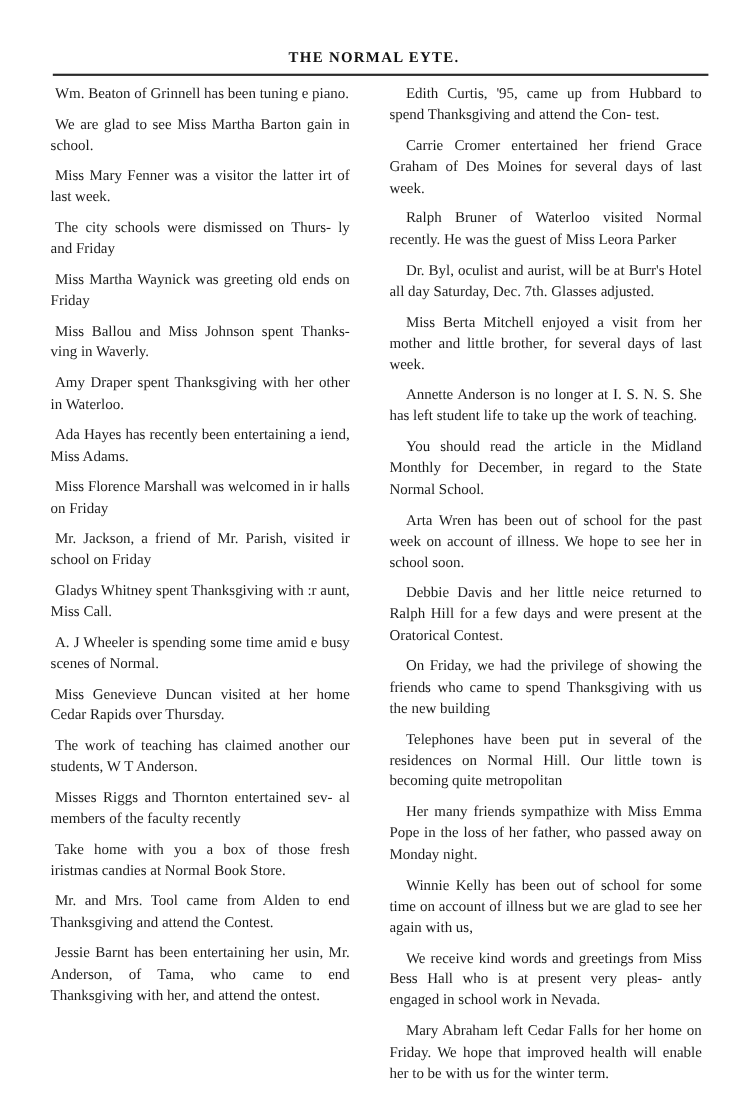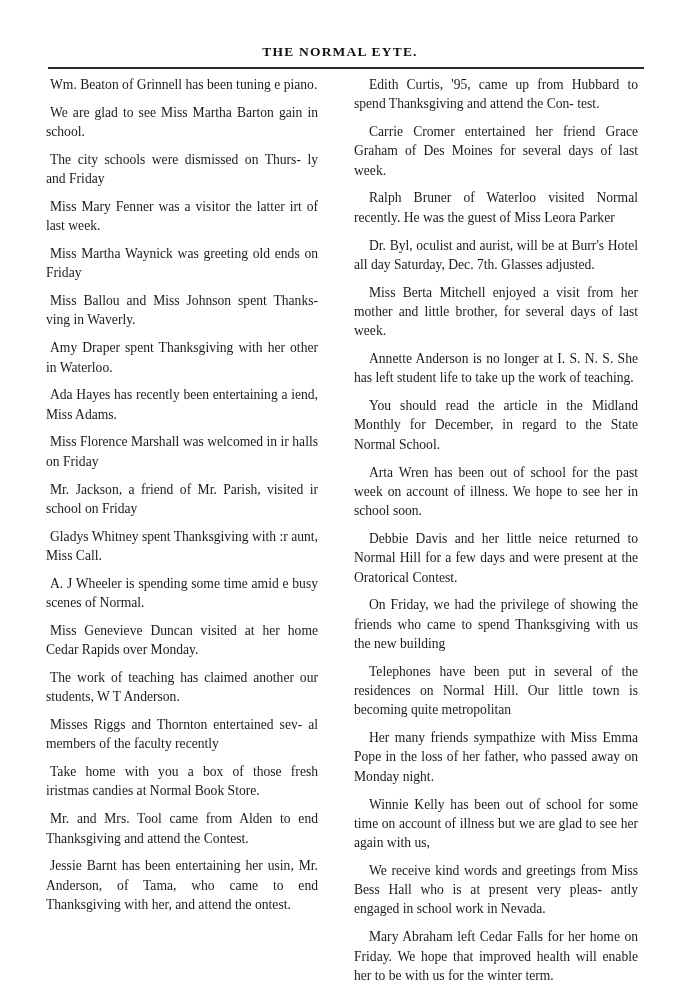--- a/index.html
+++ b/index.html
@@ -19,47 +19,47 @@
 </style>
 </head>
 <body>
 
 <div class="header">THE NORMAL EYTE.</div>
 <div class="rule"></div>
 
 <div class="col left">
   <p class="para">Wm. Beaton of Grinnell has been tuning e piano.</p>
   <p class="para">We are glad to see Miss Martha Barton gain in school.</p>
+  <p class="para">Miss Mary Fenner was a visitor the latter irt of last week.</p>
   <p class="para">The city schools were dismissed on Thurs- ly and Friday</p>
-  <p class="para">Miss Mary Fenner was a visitor the latter irt of last week.</p>
   <p class="para">Miss Martha Waynick was greeting old ends on Friday</p>
   <p class="para">Miss Ballou and Miss Johnson spent Thanks- ving in Waverly.</p>
   <p class="para">Amy Draper spent Thanksgiving with her other in Waterloo.</p>
   <p class="para">Ada Hayes has recently been entertaining a iend, Miss Adams.</p>
   <p class="para">Miss Florence Marshall was welcomed in ir halls on Friday</p>
   <p class="para">Mr. Jackson, a friend of Mr. Parish, visited ir school on Friday</p>
   <p class="para">Gladys Whitney spent Thanksgiving with :r aunt, Miss Call.</p>
   <p class="para">A. J Wheeler is spending some time amid e busy scenes of Normal.</p>
-  <p class="para">Miss Genevieve Duncan visited at her home Cedar Rapids over Monday.</p>
+  <p class="para">Miss Genevieve Duncan visited at her home Cedar Rapids over Thursday.</p>
   <p class="para">The work of teaching has claimed another our students, W T Anderson.</p>
   <p class="para">Misses Riggs and Thornton entertained sev- al members of the faculty recently</p>
   <p class="para">Take home with you a box of those fresh iristmas candies at Normal Book Store.</p>
   <p class="para">Mr. and Mrs. Tool came from Alden to end Thanksgiving and attend the Contest.</p>
   <p class="para">Jessie Barnt has been entertaining her usin, Mr. Anderson, of Tama, who came to end Thanksgiving with her, and attend the ontest.</p>
 </div>
 
 <div class="col right">
   <p class="para">Edith Curtis, '95, came up from Hubbard to spend Thanksgiving and attend the Con- test.</p>
   <p class="para">Carrie Cromer entertained her friend Grace Graham of Des Moines for several days of last week.</p>
   <p class="para">Ralph Bruner of Waterloo visited Normal recently. He was the guest of Miss Leora Parker</p>
   <p class="para">Dr. Byl, oculist and aurist, will be at Burr's Hotel all day Saturday, Dec. 7th. Glasses adjusted.</p>
   <p class="para">Miss Berta Mitchell enjoyed a visit from her mother and little brother, for several days of last week.</p>
   <p class="para">Annette Anderson is no longer at I. S. N. S. She has left student life to take up the work of teaching.</p>
   <p class="para">You should read the article in the Midland Monthly for December, in regard to the State Normal School.</p>
   <p class="para">Arta Wren has been out of school for the past week on account of illness. We hope to see her in school soon.</p>
-  <p class="para">Debbie Davis and her little neice returned to Normal Hill for a few days and were present at the Oratorical Contest.</p>
+  <p class="para">Debbie Davis and her little neice returned to Ralph Hill for a few days and were present at the Oratorical Contest.</p>
   <p class="para">On Friday, we had the privilege of showing the friends who came to spend Thanksgiving with us the new building</p>
   <p class="para">Telephones have been put in several of the residences on Normal Hill. Our little town is becoming quite metropolitan</p>
   <p class="para">Her many friends sympathize with Miss Emma Pope in the loss of her father, who passed away on Monday night.</p>
   <p class="para">Winnie Kelly has been out of school for some time on account of illness but we are glad to see her again with us,</p>
   <p class="para">We receive kind words and greetings from Miss Bess Hall who is at present very pleas- antly engaged in school work in Nevada.</p>
   <p class="para">Mary Abraham left Cedar Falls for her home on Friday. We hope that improved health will enable her to be with us for the winter term.</p>
 </div>
 
 </body></html>

